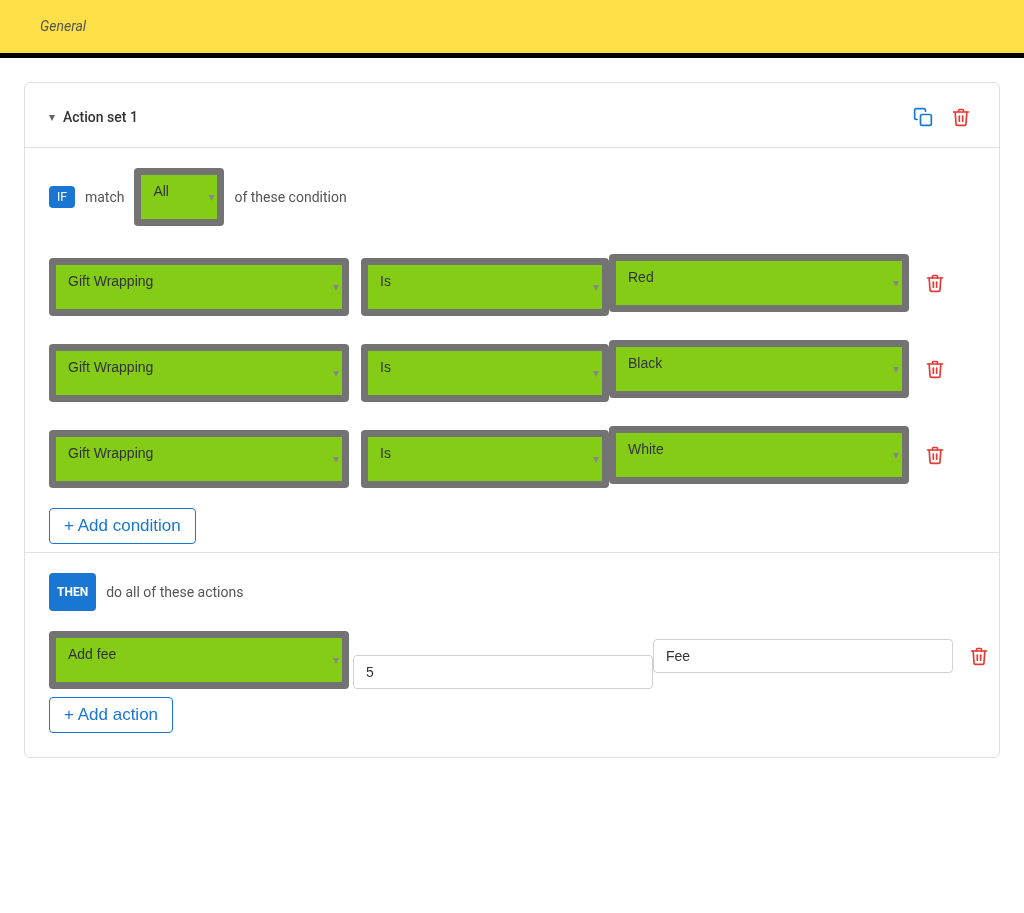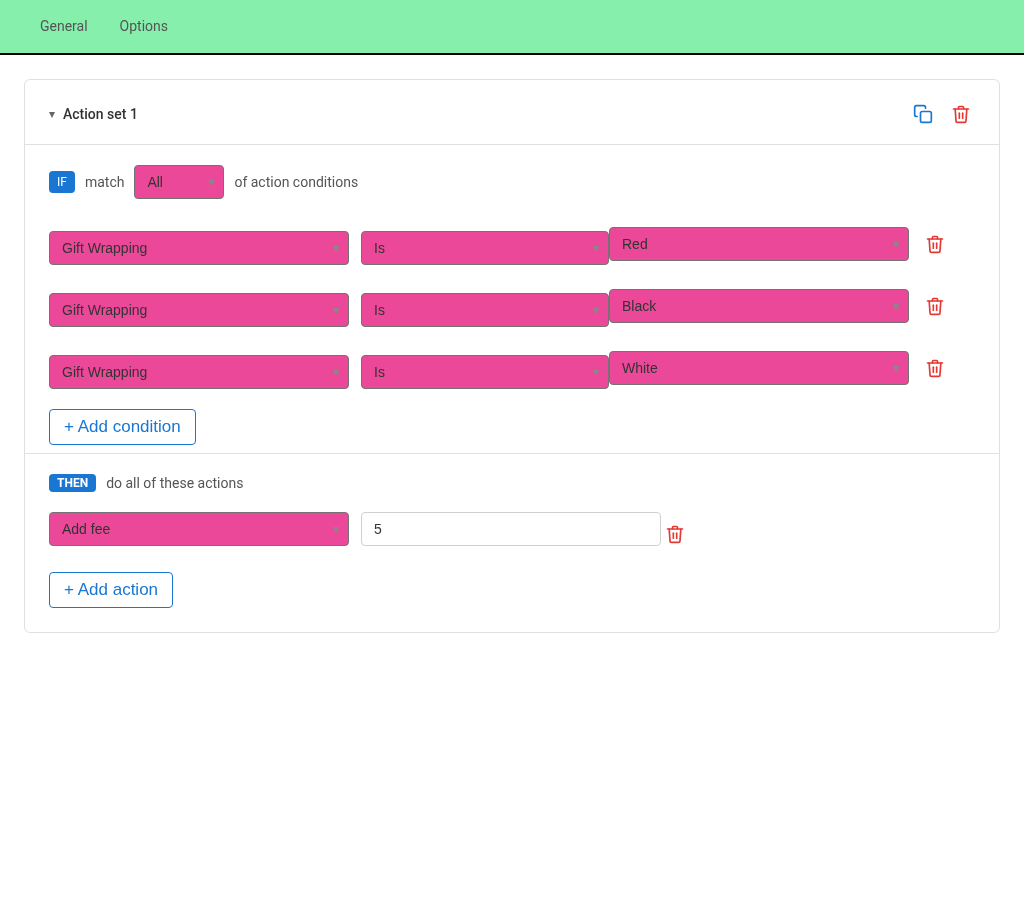--- a/index.html
+++ b/index.html
@@ -10,23 +10,24 @@
       font-size: 14px;
     }
     .page-wrapper {
       background: #fff;
       min-height: 913px;
     }
     
     .tabs-bar {
       display: flex;
       align-items: center;
-      border-bottom: 2px solid #000000;
+      border-bottom: 5px solid #000000;
       padding: 0 24px;
-      background: #86efac;
+      background: #fde047;
+      font-style: italic;
     }
     .tab {
       padding: 18px 16px;
       cursor: pointer;
       font-size: 14px;
       color: #555;
       border-bottom: 2px solid transparent;
       margin-bottom: -1px;
     }
     .tab.active {
@@ -106,41 +107,41 @@
       color: #fff;
       border-radius: 4px;
       padding: 4px 8px;
       font-size: 12px;
       font-weight: 400;
     }
     .badge-then {
       background: #1976d2;
       color: #fff;
       border-radius: 4px;
-      padding: 2px 8px;
+      padding: 12px 8px;
       font-size: 12px;
       font-weight: 700;
     }
     .condition-text {
       color: #555;
     }
     
     .select-wrap {
       position: relative;
       display: inline-block;
     }
     .select-field {
       appearance: none;
       -webkit-appearance: none;
-      border: 1px solid #737373;
-      border-radius: 4px;
-      padding: 8px 32px 8px 12px;
+      border: 7px solid #737373;
+      border-radius: 4px;
+      padding: 8px 32px 20px 12px;
       font-size: 14px;
       color: #333;
-      background: #ec4899;
+      background: #84cc16;
       cursor: pointer;
       outline: none;
     }
     .select-arrow {
       position: absolute;
       right: 10px;
       top: 50%;
       transform: translateY(-50%);
       pointer-events: none;
       color: #888;
@@ -203,22 +204,22 @@
     }
     
     .then-divider {
       border: none;
       border-top: 1px solid #e0e0e0;
       margin: 8px -24px 20px;
     }
     
     .action-row {
       display: flex;
-      gap: 12px;
-      align-items: flex-start;
+      gap: 4px;
+      align-items: flex-end;
       margin-bottom: 0;
     }
     .action-value-row {
       display: flex;
       align-items: center;
       gap: 12px;
       margin-top: 8px;
       margin-bottom: 16px;
     }
     .action-field-select { width: 300px; }
@@ -241,23 +242,20 @@
     }
   </style>
 </head>
 <body>
 
 <div class="page-wrapper">
 
   <div class="tabs-bar">
     <div id="tab-general" class="tab">
       <span>General</span>
-    </div>
-    <div id="tab-options" class="tab">
-      <span>Options</span>
     </div>
   </div>
 
   <div class="content">
     <div class="action-set-card">
       
       <div class="card-header">
         <div class="action-set-title">
           <span class="chevron-icon">▾</span>
           <span>Action set 1</span>
@@ -287,21 +285,21 @@
       <div class="condition-header">
         <span class="badge-if">IF</span>
         <span class="condition-text">match</span>
         <div class="select-wrap">
           <select class="select-field match-select">
             <option>All</option>
             <option>Any</option>
           </select>
           <span class="select-arrow">▾</span>
         </div>
-        <span class="condition-text">of action conditions</span>
+        <span class="condition-text">of these condition</span>
       </div>
 
       
       <div class="condition-group">
         <div class="condition-row-pair">
           <div class="select-wrap">
             <select class="select-field field-select">
               <option selected="">Gift Wrapping</option>
               <option>Price</option>
               <option>Quantity</option>
@@ -437,20 +435,21 @@
             <select class="select-field action-field-select">
               <option selected="">Add fee</option>
               <option>Add discount</option>
               <option>Set price</option>
             </select>
             <span class="select-arrow">▾</span>
           </div>
           <input type="text" class="input-field action-value-input" value="5" style="">
         </div>
         <div class="action-value-row">
+          <input type="text" class="input-field action-label-input" value="Fee" style="">
           <button class="delete-row-btn" title="Delete action">
             <svg width="20" height="20" viewBox="0 0 24 24" fill="none" stroke="#e53935" stroke-width="2" stroke-linecap="round" stroke-linejoin="round">
               <polyline points="3 6 5 6 21 6"></polyline>
               <path d="M19 6l-1 14a2 2 0 0 1-2 2H8a2 2 0 0 1-2-2L5 6"></path>
               <path d="M10 11v6"></path>
               <path d="M14 11v6"></path>
               <path d="M9 6V4a1 1 0 0 1 1-1h4a1 1 0 0 1 1 1v2"></path>
             </svg>
           </button>
         </div>

